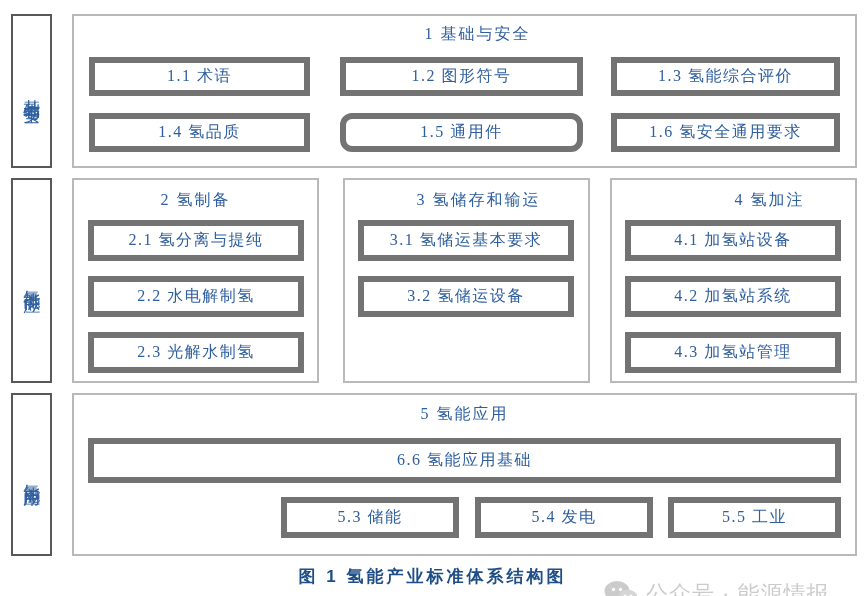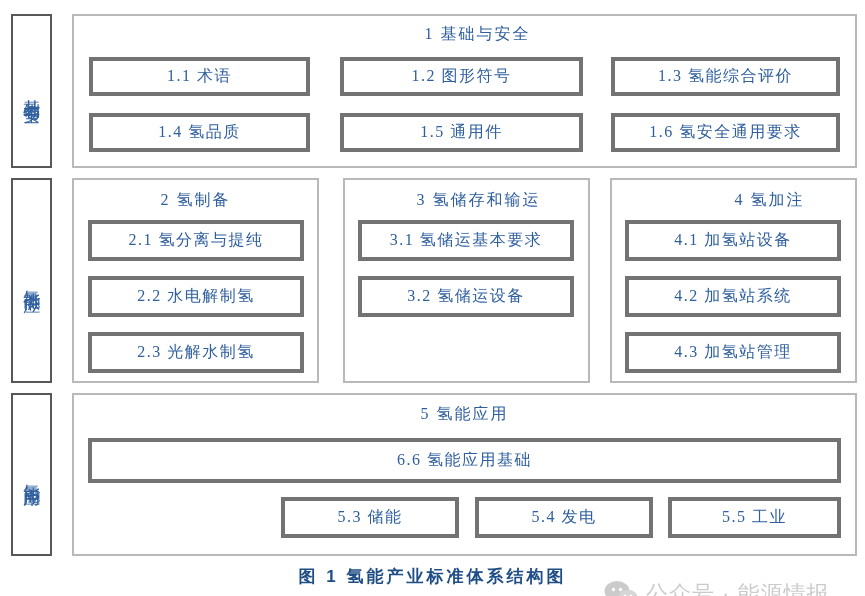--- a/index.html
+++ b/index.html
@@ -64,21 +64,21 @@
     font-size: 16px;
     color: #2f5f9e;
     letter-spacing: 2px;
     white-space: nowrap;
     text-align: center;
   }
 
   
   .item {
     position: absolute;
-    border: 4px solid #737373;
+    border: 6px solid #737373;
     background: #ffffff;
     box-sizing: border-box;
     display: flex;
     align-items: center;
     justify-content: center;
   }
   .item-label {
     font-size: 16px;
     color: #2f5f9e;
     letter-spacing: 1.5px;
@@ -149,21 +149,21 @@
   <div class="item" style="left:340px; top:57px; width:243px; height:39px;">
     <span class="item-label">1.2  图形符号</span>
   </div>
   <div class="item" style="left:611px; top:57px; width:229px; height:39px;">
     <span class="item-label">1.3  氢能综合评价</span>
   </div>
 
   <div class="item" style="left:89px; top:113px; width:221px; height:39px;">
     <span class="item-label">1.4  氢品质</span>
   </div>
-  <div class="item" style="left:340px; top:113px; width:243px; height:39px;">
+  <div class="item" style="left:340px; top:113px; width:243px; height:39px;border-radius:12px;">
     <span class="item-label">1.5  通用件</span>
   </div>
   <div class="item" style="left:611px; top:113px; width:229px; height:39px;">
     <span class="item-label">1.6  氢安全通用要求</span>
   </div>
 
   <div class="group" style="left:72px; top:178px; width:247px; height:205px;"></div>
   <div class="group-head" style="left:72px; top:190px; width:247px;">2  氢制备</div>
   <div class="item" style="left:88px; top:220px; width:216px; height:41px;">
     <span class="item-label">2.1  氢分离与提纯</span>

